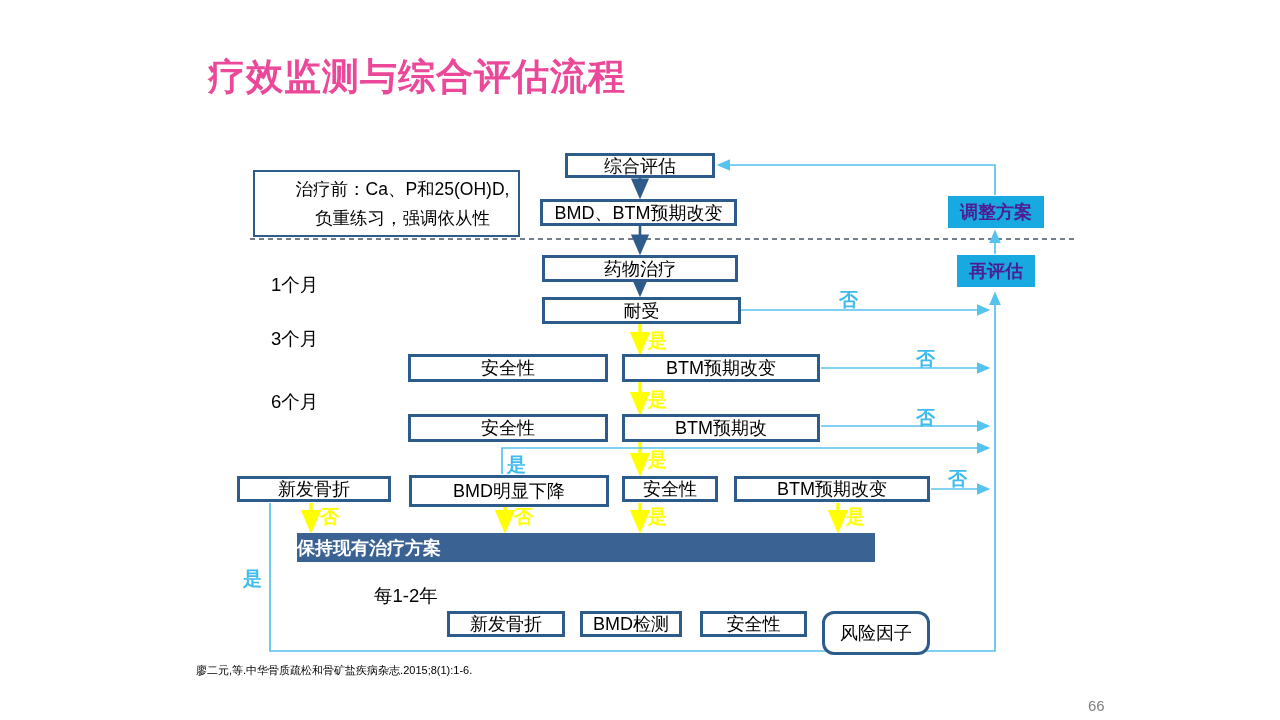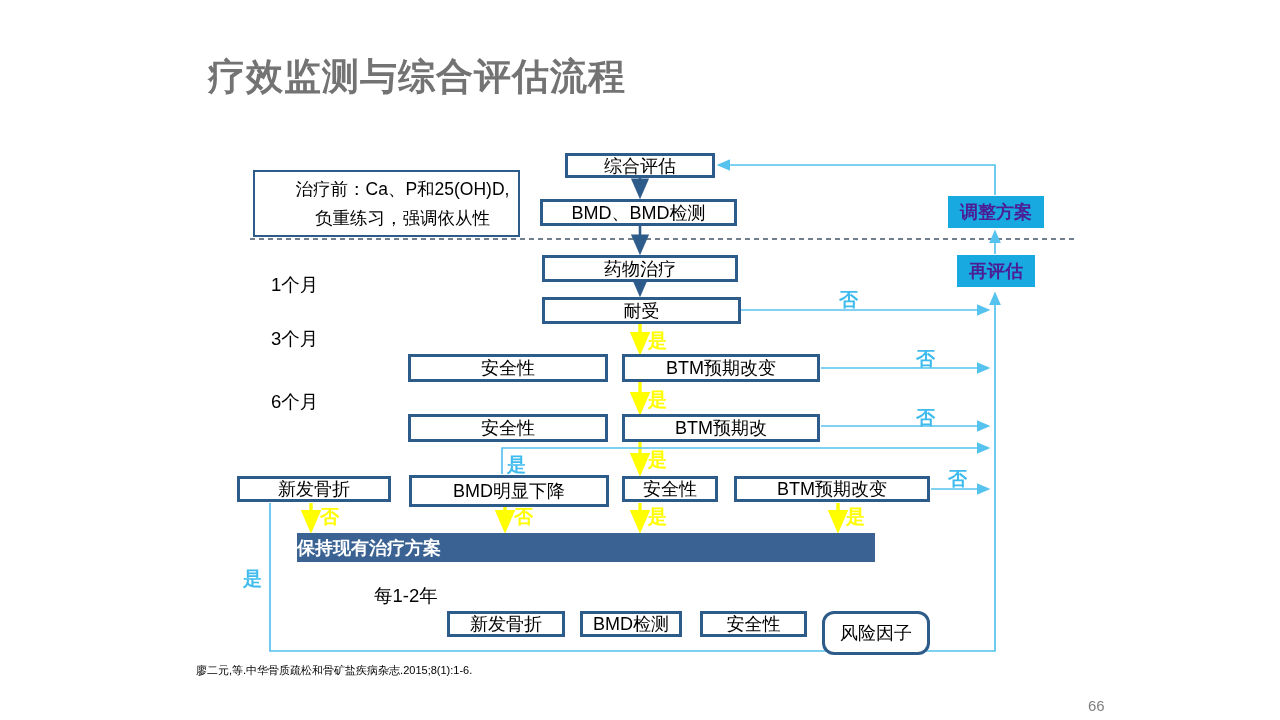--- a/index.html
+++ b/index.html
@@ -2,21 +2,21 @@
 <html><head>
 <meta charset="utf-8">
 <style>
   html,body { margin:0; padding:0; background:#fff; }
   .slide {
     position:relative; width:1280px; height:720px; background:#ffffff;
     font-family:"Liberation Sans", sans-serif; overflow:hidden;
   }
   .title {
     position:absolute; left:208px; top:52px;
-    font-size:37px; font-weight:bold; color:#737373; letter-spacing:1px;
+    font-size:37px; font-weight:bold; color:#ec4899; letter-spacing:1px;
     white-space:nowrap;
   }
   svg.connectors { position:absolute; left:0; top:0; }
   .node {
     position:absolute; box-sizing:border-box;
     display:flex; align-items:center; justify-content:center;
     background:#ffffff; border:3px solid #2E5C8A;
     font-size:18px; color:#000; white-space:nowrap;
   }
   .note {
@@ -84,21 +84,21 @@
     <path d="M931 489 H987" stroke="#56C2EE" stroke-width="1.7" fill="none" marker-end="url(#m-blue)"></path>
     <path d="M270 503 V651 H995 V295" stroke="#56C2EE" stroke-width="1.7" fill="none" marker-end="url(#m-blue)"></path>
     <path d="M995 254 V233" stroke="#56C2EE" stroke-width="1.7" fill="none" marker-end="url(#m-blue)"></path>
     <path d="M995 195 V165 H720" stroke="#56C2EE" stroke-width="1.7" fill="none" marker-end="url(#m-blue)"></path>
   </svg>
 
   <div class="node" style="left:565px; top:153px; width:150px; height:25px;">
     <span>综合评估</span>
   </div>
   <div class="node" style="left:540px; top:199px; width:197px; height:27px;">
-    <span>BMD、BMD检测</span>
+    <span>BMD、BTM预期改变</span>
   </div>
 
   <div class="note" style="left:253px; top:170px; width:267px; height:67px;padding-left:32px;">
     <span>治疗前：Ca、P和25(OH)D,</span>
     <span>负重练习，强调依从性</span>
   </div>
 
   <div class="cyan" style="left:948px; top:196px; width:96px; height:32px;">
     <span>调整方案</span>
   </div>

